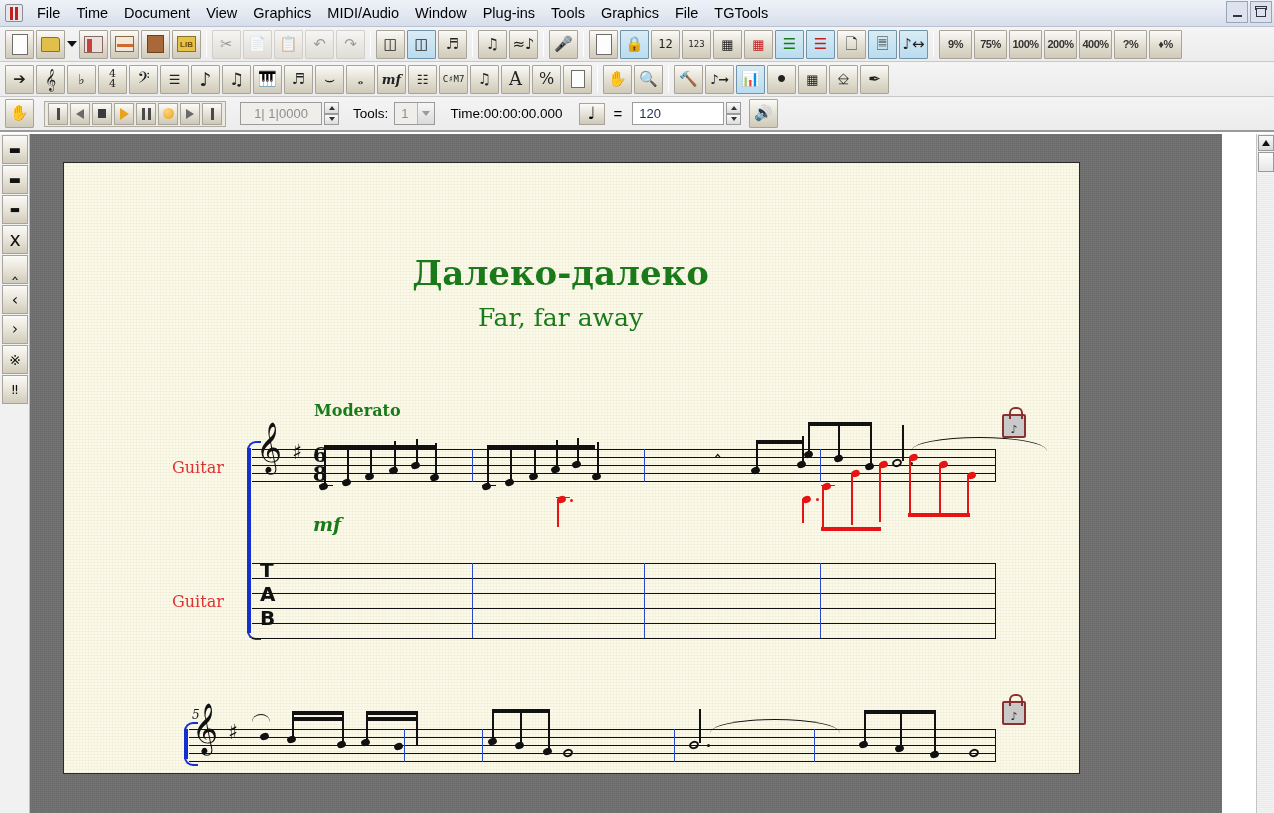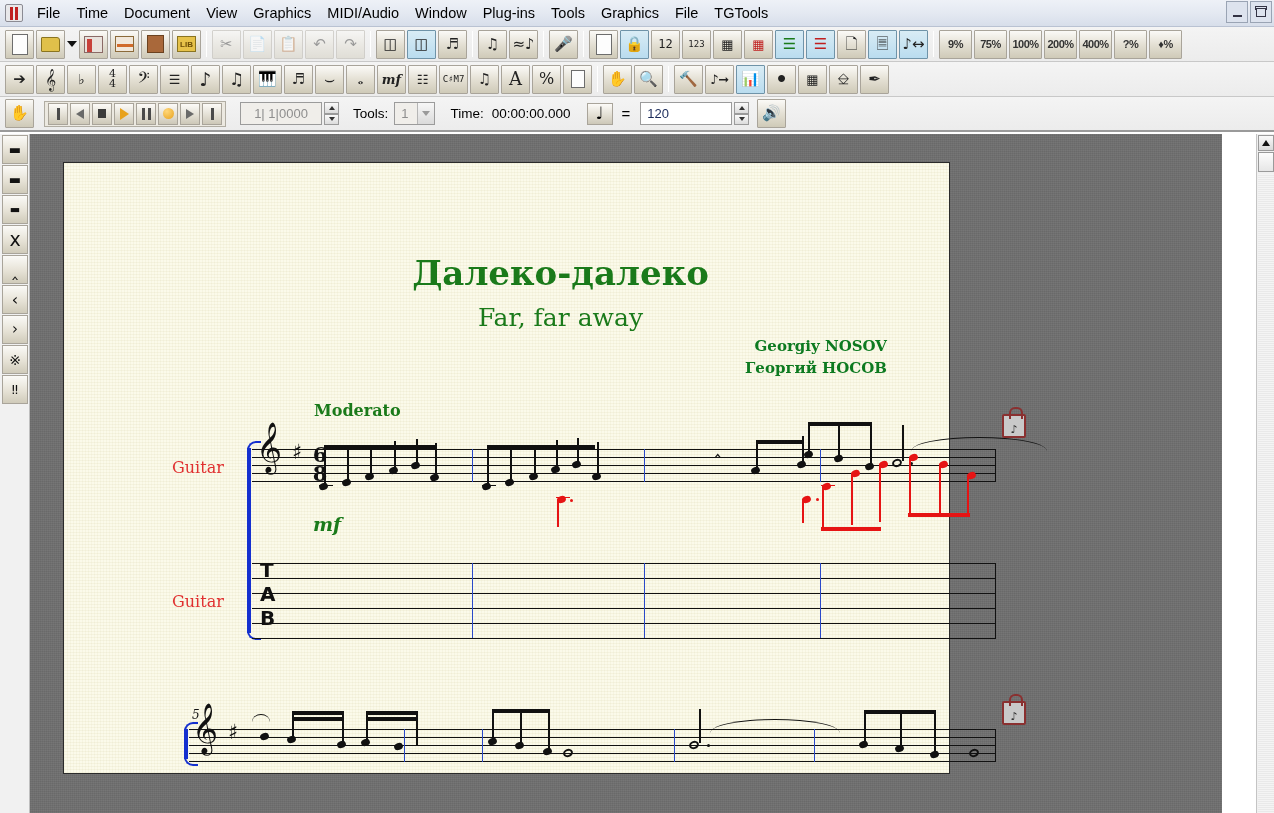--- a/index.html
+++ b/index.html
@@ -146,21 +146,21 @@
   
   .workspace {
     position:absolute; left:30px; top:134px; width:1192px; height:679px;
     background:#6f6f6f;
     background-image:
       repeating-linear-gradient(0deg, rgba(255,255,255,.05) 0 1px, transparent 1px 2px),
       repeating-linear-gradient(90deg, rgba(0,0,0,.05) 0 1px, transparent 1px 2px);
     overflow:hidden;
   }
   .page {
-    position:absolute; left:33px; top:28px; width:887px; height:612px;
+    position:absolute; left:33px; top:28px; width:1017px; height:612px;
     background:#fbfaea;
     background-image:
       repeating-linear-gradient(0deg, rgba(190,180,120,.10) 0 1px, transparent 1px 3px),
       repeating-linear-gradient(90deg, rgba(190,180,120,.08) 0 1px, transparent 1px 3px);
     border:1px solid #2b2b2b;
   }
   .title{ position:absolute; left:0; width:993px; text-align:center; }
   .t-main{ top:90px; font-family:"DejaVu Serif", serif; font-weight:bold; font-size:34px; color:#1a7a1a; }
   .t-sub { top:140px; font-family:"DejaVu Serif", serif; font-size:25px; color:#1a7a1a; }
   .composer{
@@ -535,21 +535,21 @@
 
     <div class="tlabel" style="margin-left:14px">Tools:</div>
     <div class="combo">
       <span>1</span>
       <div class="arrow">
           <i></i>
         </div>
     </div>
 
     <div class="tmono" style="margin-left:16px">Time:</div>
-    <div class="tmono" style="margin-left:8px">00:00:00.000</div>
+    <div class="tmono" style="">00:00:00.000</div>
 
     <div class="tcb" style="margin-left:16px;width:26px">
       <span class="g" style="font-size:17px">♩</span>
     </div>
     <div class="tlabel" style="margin-left:8px;font-size:15px">=</div>
     <div class="tfield active" style="width:92px;margin-left:4px">120</div>
     <div class="spin">
       <div>
           <i class="up"></i>
         </div>
@@ -590,24 +590,20 @@
     <div class="lbtn">
         <span style="font-size:13px">‼</span>
       </div>
   </div>
 
   <div class="workspace">
     <div class="page">
 
       <div class="title t-main">Далеко-далеко</div>
       <div class="title t-sub">Far, far away</div>
-      <div class="composer">
-        <div>Georgiy NOSOV</div>
-        <div>Георгий НОСОВ</div>
-      </div>
 
       <div class="tempo-mark" style="left:250px; top:238px;">Moderato</div>
 
       <div class="inst-name" style="left:108px; top:295px;">Guitar</div>
 
       <div class="bracket" style="left:183px; top:285px; height:185px;"></div>
 
       <div class="staff" style="left:188px; top:286px; width:744px; height:33px;">
         <div class="ln" style="top:0px"></div>
         <div class="ln" style="top:8px"></div>

